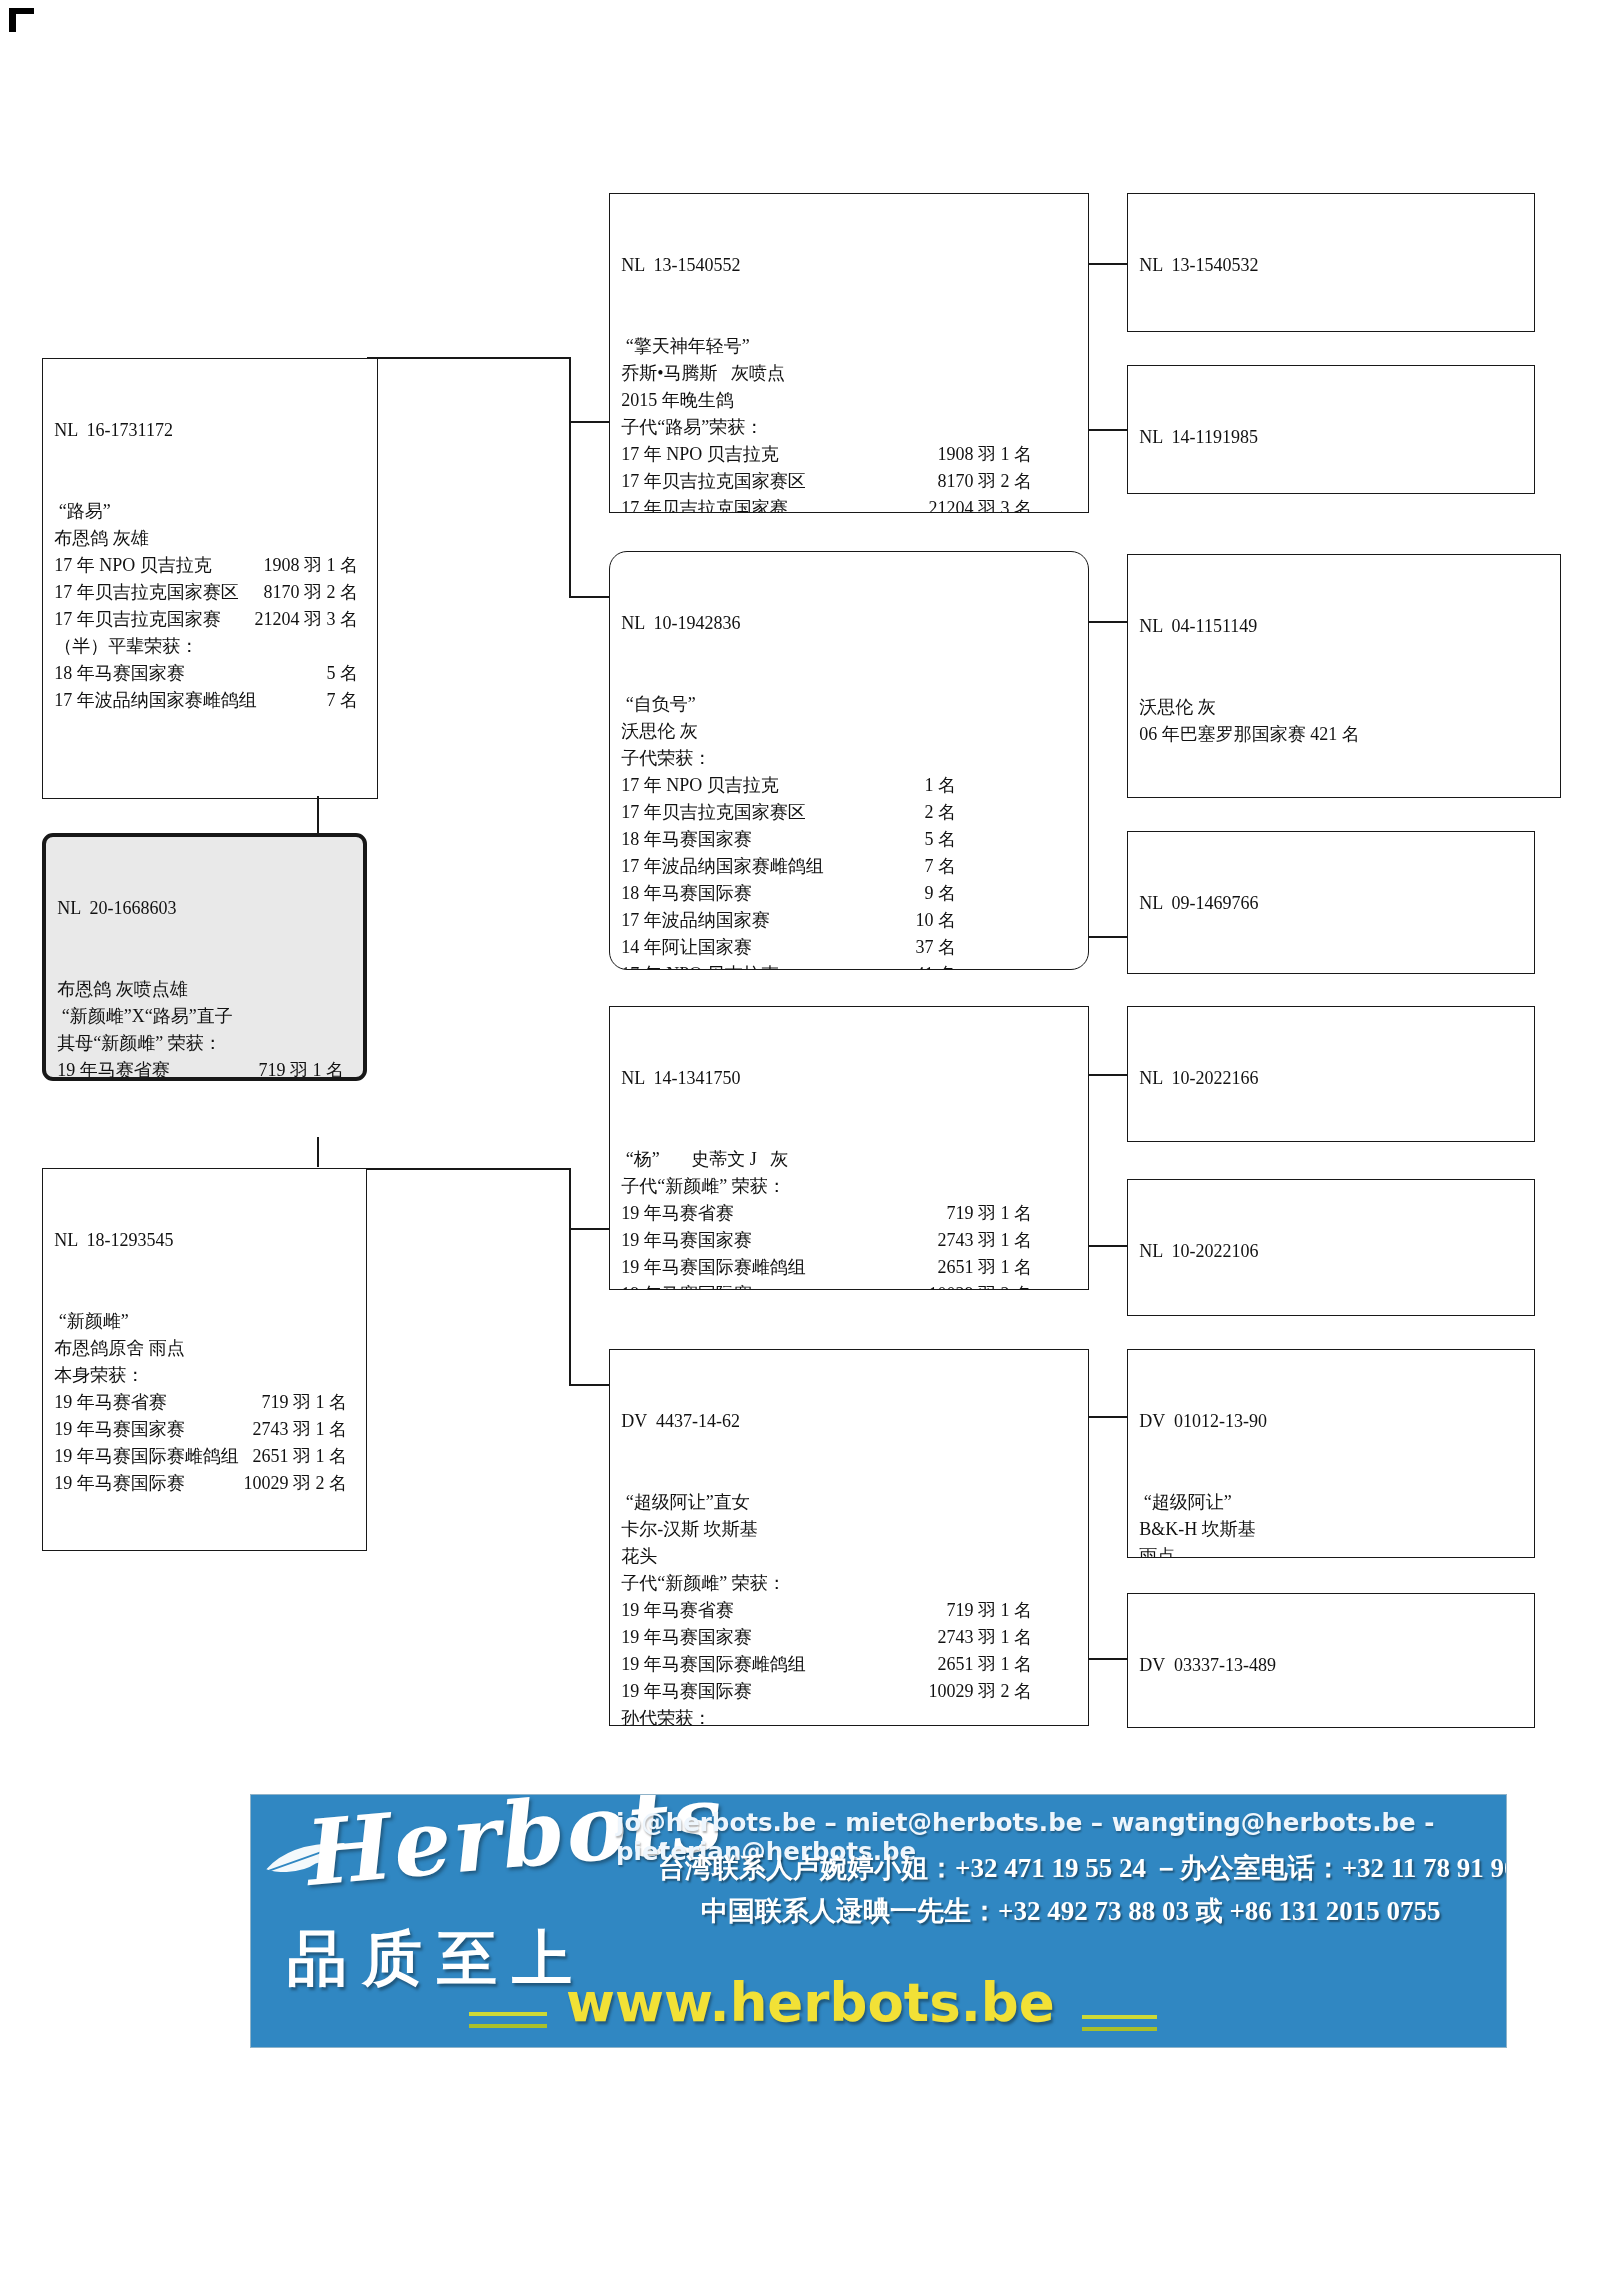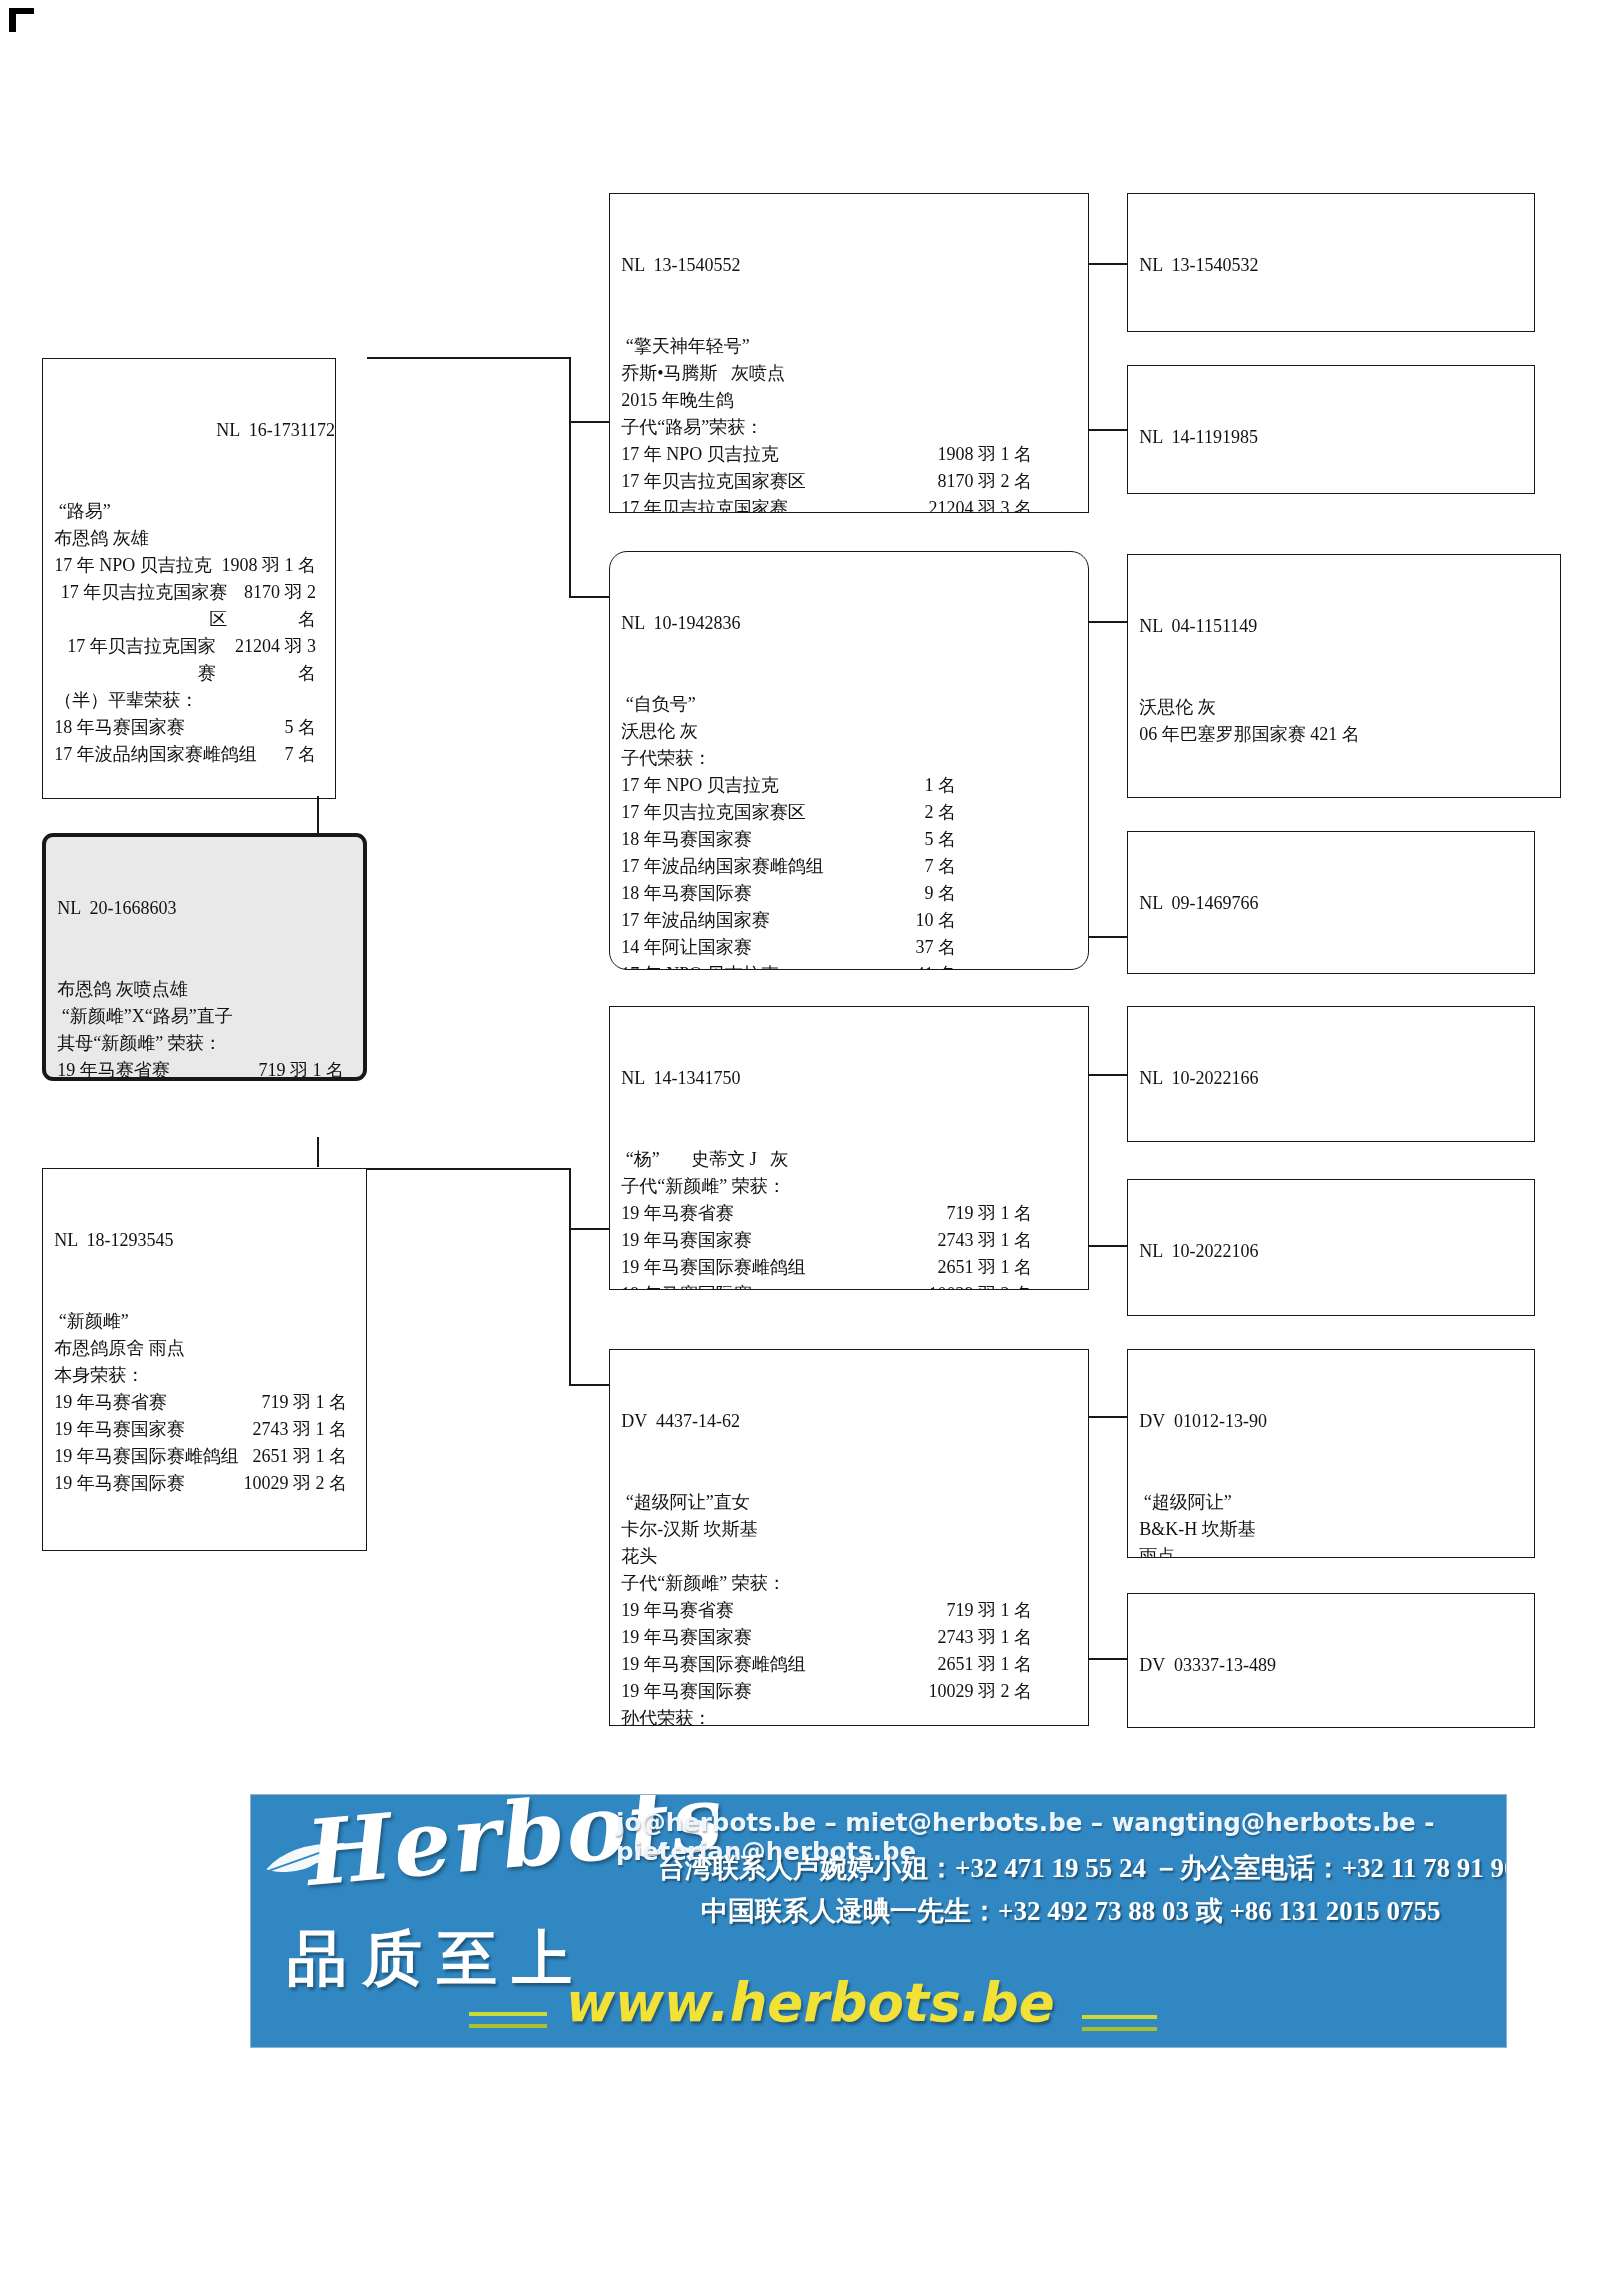--- a/index.html
+++ b/index.html
@@ -44,36 +44,36 @@
           font-size:27px;font-weight:bold;color:#ffffff;
           text-shadow:1.9px 1.9px 1.9px rgba(0,0,0,0.4);}
   .banner .b-cn{position:absolute;left:450px;top:98px;width:829px;
           font-size:27px;font-weight:bold;color:#ffffff;
           text-shadow:1.9px 1.9px 1.9px rgba(0,0,0,0.4);}
   .banner .b-slogan{position:absolute;left:460px;top:143px;width:716px;
           font-size:28px;font-weight:bold;font-style:italic;color:#ffffff;
           text-shadow:1.9px 1.9px 1.9px rgba(0,0,0,0.4);}
   .banner .b-url{position:absolute;left:315px;top:177px;
           font-family:"DejaVu Sans","Liberation Sans",sans-serif;
-          font-size:53px;font-weight:bold;font-style:italic;color:#f2e136;
+          font-size:53px;font-weight:bold;color:#f2e136;
           text-shadow:1.9px 2.8px 2.8px rgba(0,0,0,0.35);}
   .banner .b-dash{position:absolute;height:16px;box-sizing:border-box;
           border-top:4.7px solid #cdd935;border-bottom:4.7px solid #a9bf2b;}
   .banner .b-dash-left{left:218px;top:217px;width:78px;}
   .banner .b-dash-right{left:831px;top:220px;width:75px;}
 </style>
 </head>
 <body>
 
 <div class="page">
 
   <div class="scanmark" style="left:9.4px;top:7.5px;width:24.5px;height:6.6px;"></div>
   <div class="scanmark" style="left:9.4px;top:7.5px;width:6.6px;height:24.5px;"></div>
 
-  <div class="pbox col-left" style="left:42px;top:358px;width:294px;height:441px;text-align:right;">
+  <div class="pbox col-left" style="left:42px;top:358px;width:336px;height:441px;">
     <div class="ring">NL  16-1731172</div>
     <div class="lines"><div class="line"><span class="t"> “路易”</span></div><div class="line"><span class="t">布恩鸽 灰雄</span></div><div class="line"><span class="t">17 年 NPO 贝吉拉克</span><span class="v">1908 羽 1 名</span></div><div class="line"><span class="t">17 年贝吉拉克国家赛区</span><span class="v">8170 羽 2 名</span></div><div class="line"><span class="t">17 年贝吉拉克国家赛</span><span class="v">21204 羽 3 名</span></div><div class="line"><span class="t">（半）平辈荣获：</span></div><div class="line"><span class="t">18 年马赛国家赛</span><span class="v">5 名</span></div><div class="line"><span class="t">17 年波品纳国家赛雌鸽组</span><span class="v">7 名</span></div></div>
   </div>
 
   <div class="pbox col-left subject" style="left:42px;top:833px;width:325px;height:248px;border-radius:11px;">
     <div class="ring">NL  20-1668603</div>
     <div class="lines"><div class="line"><span class="t">布恩鸽 灰喷点雄</span></div><div class="line"><span class="t"> “新颜雌”X“路易”直子</span></div><div class="line"><span class="t">其母“新颜雌” 荣获：</span></div><div class="line"><span class="t">19 年马赛省赛</span><span class="v">719 羽 1 名</span></div><div class="line"><span class="t">19 年马赛国家赛</span><span class="v">2743 羽 1 名</span></div></div>
   </div>
 
   <div class="pbox col-left" style="left:42px;top:1168px;width:325px;height:383px;">

